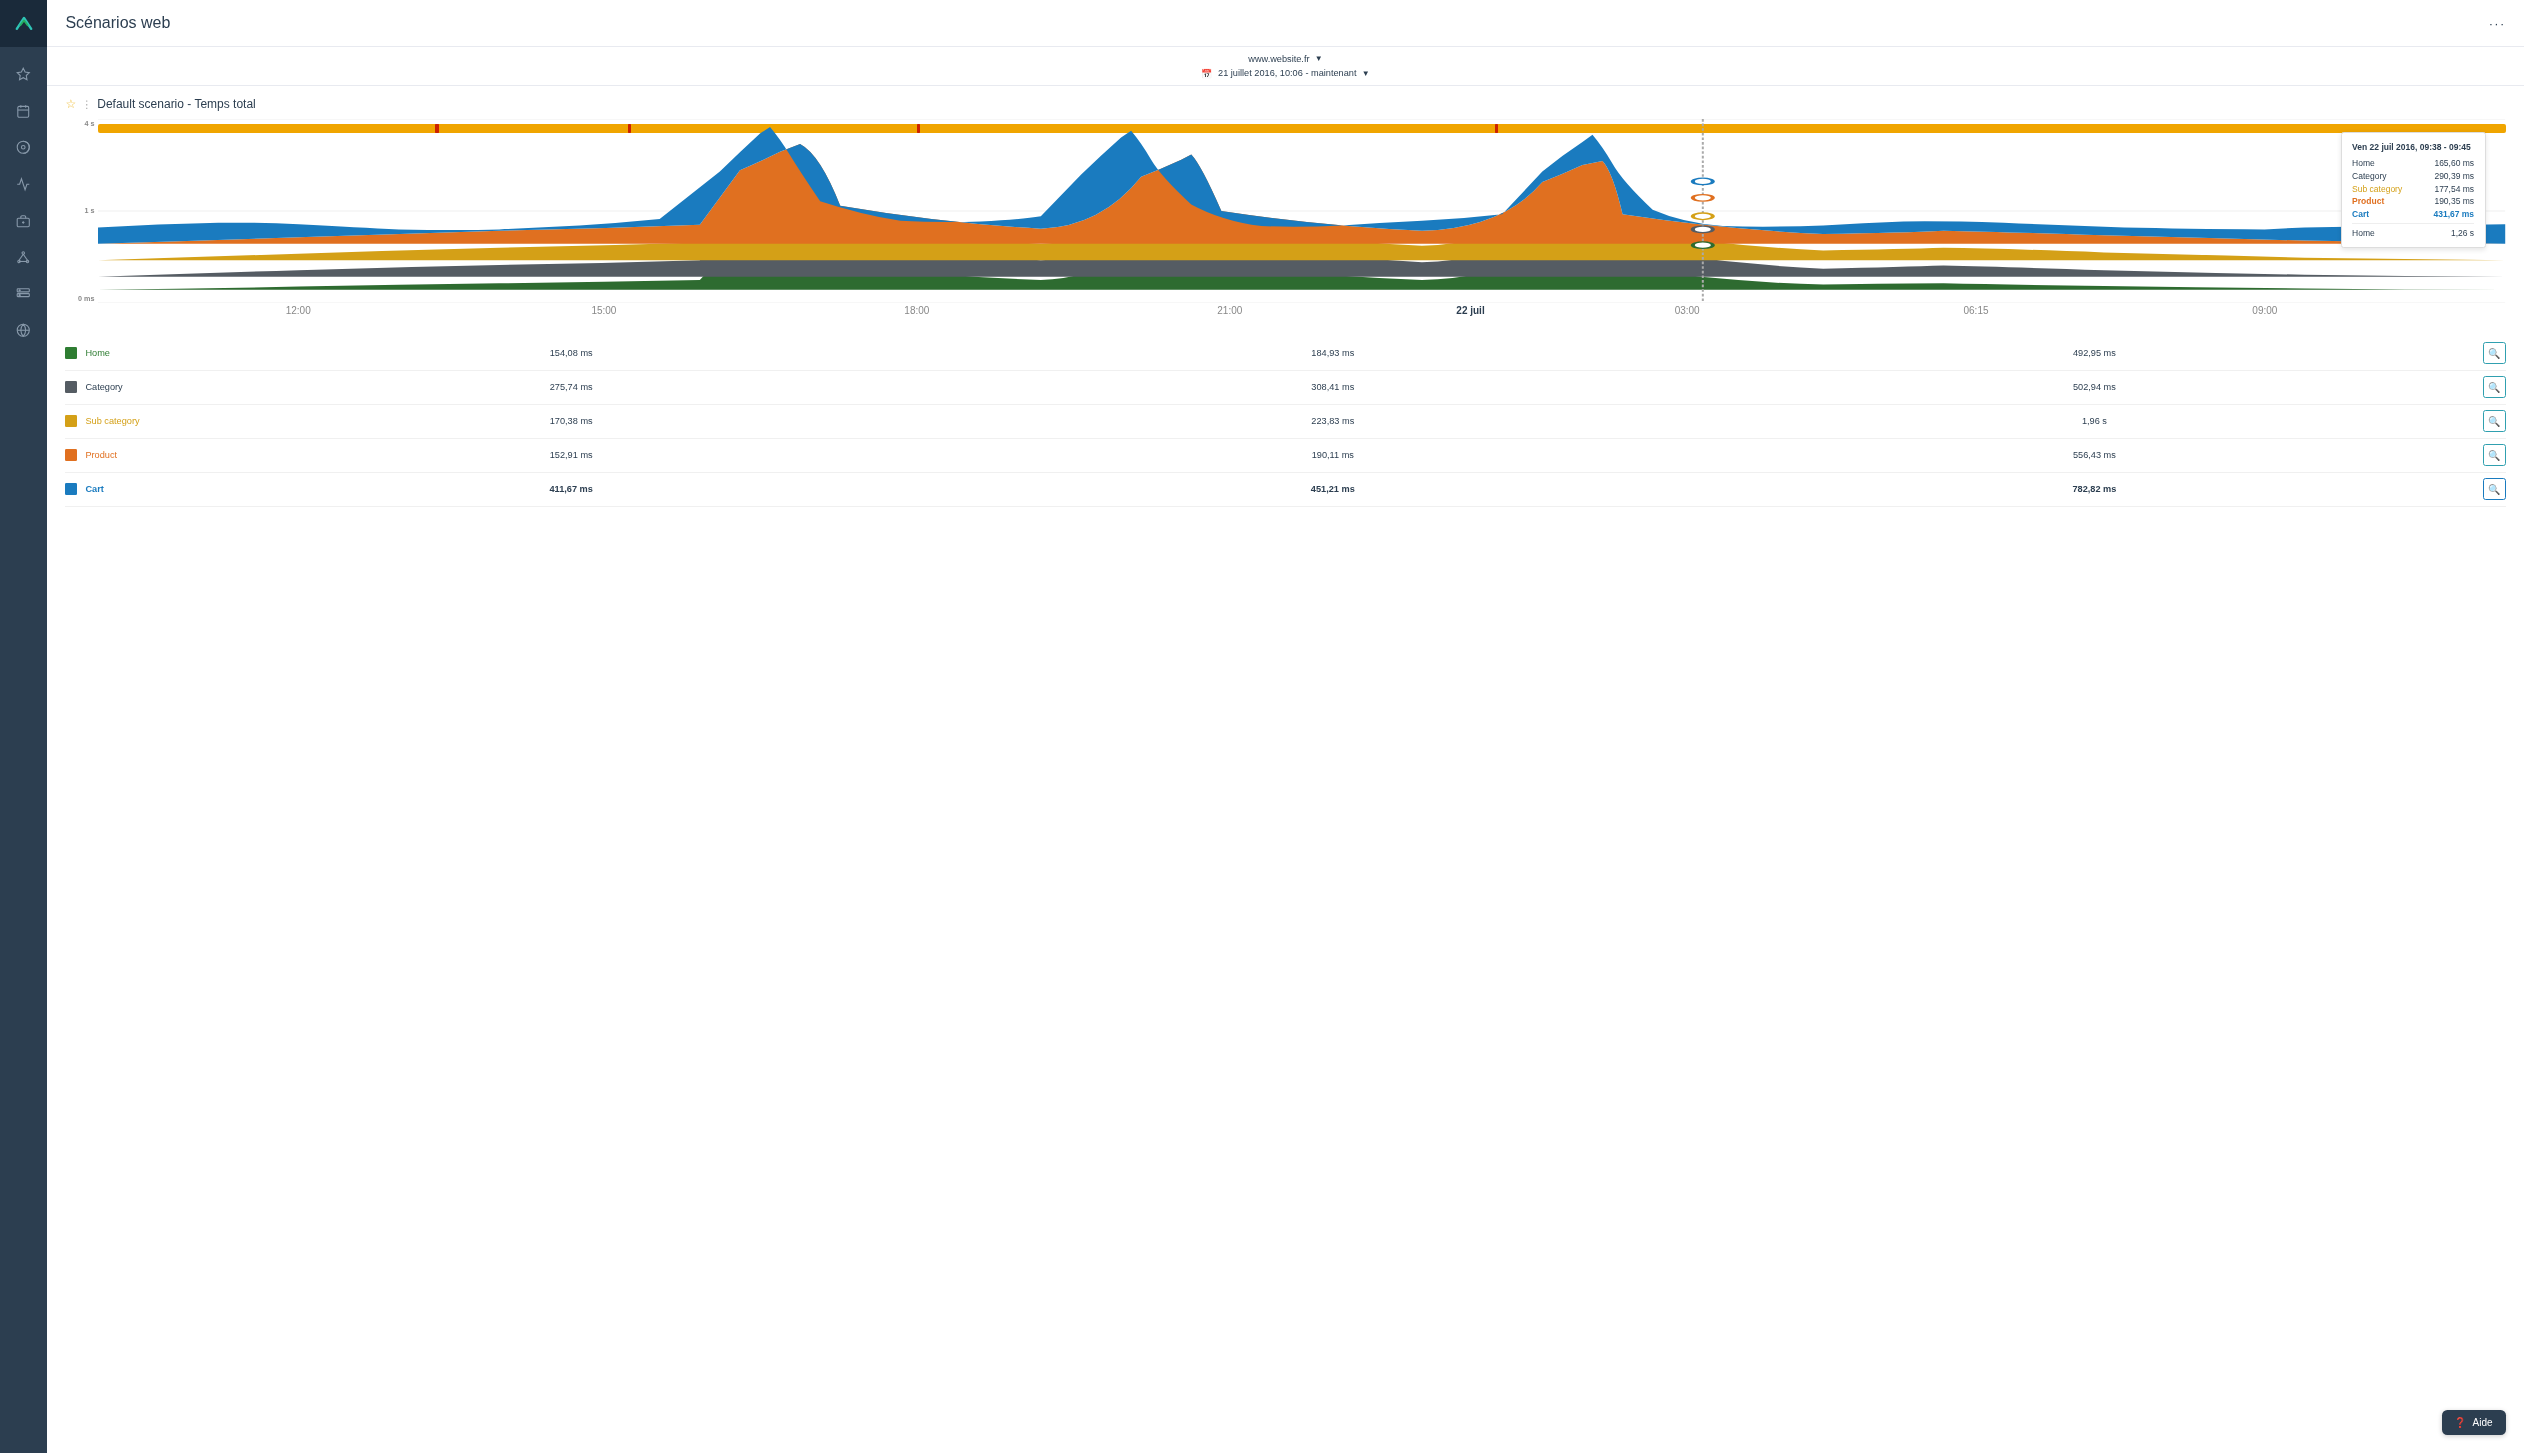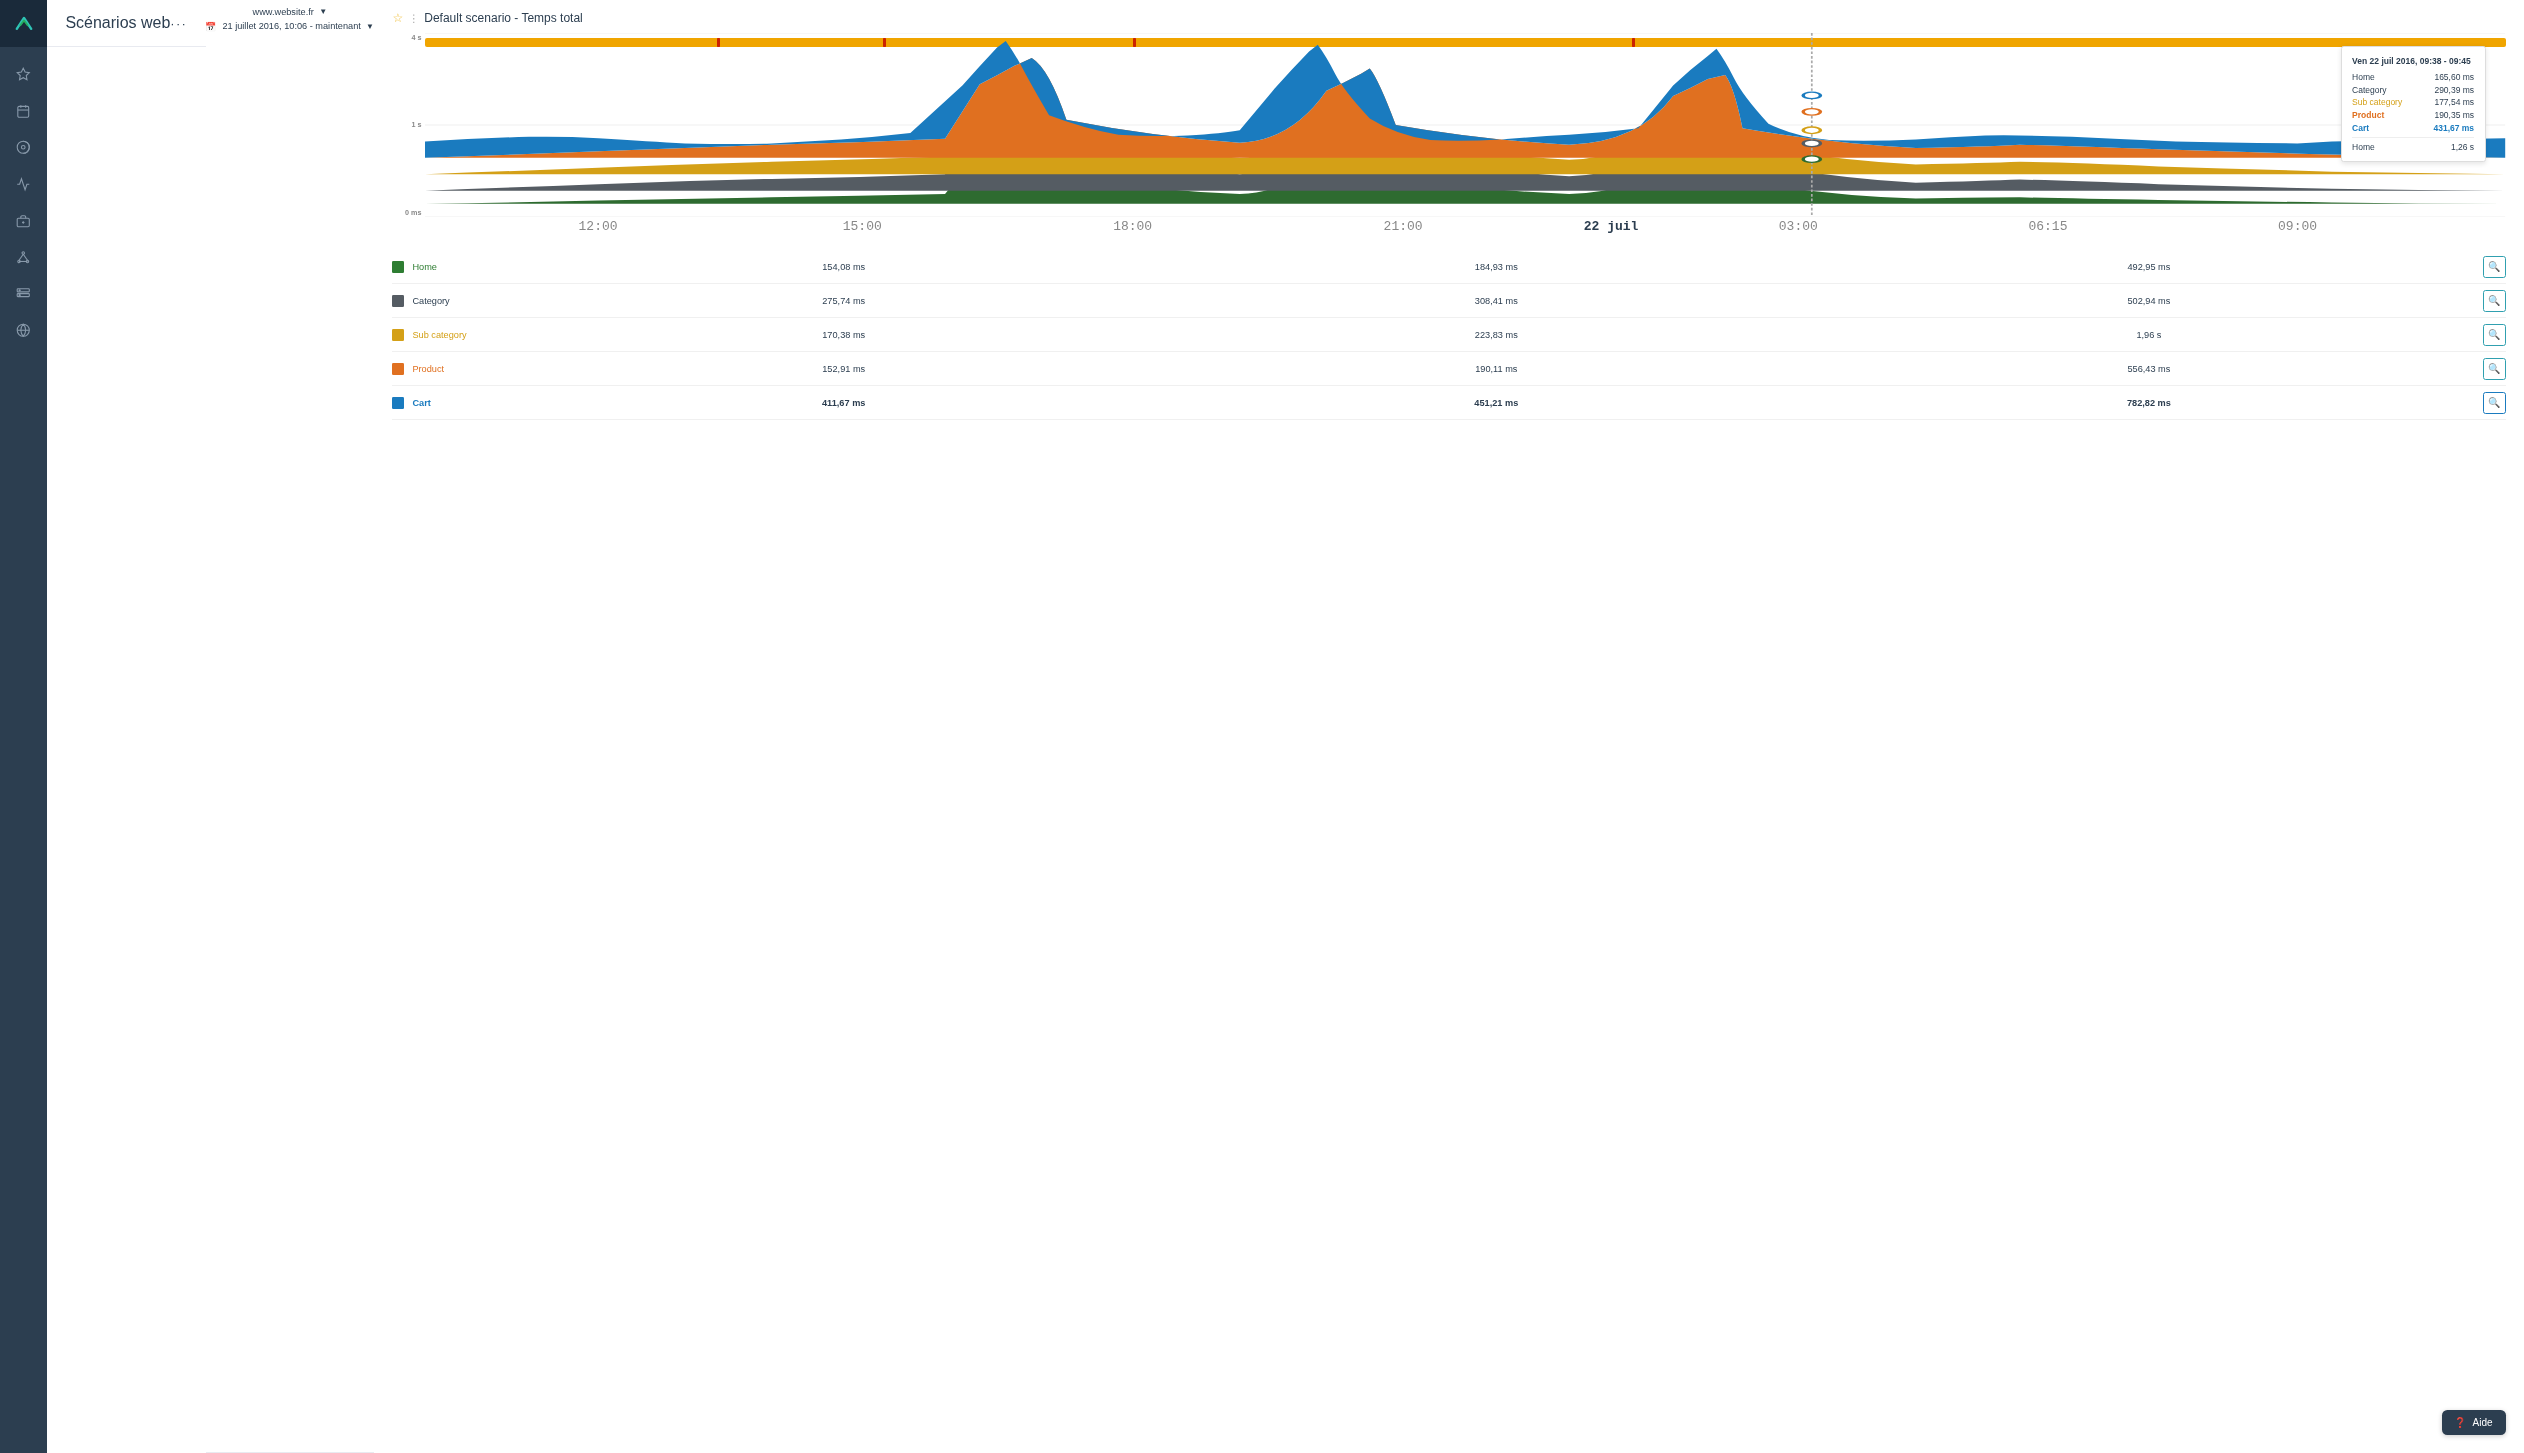--- a/index.html
+++ b/index.html
@@ -42,21 +42,21 @@
       cursor: pointer;
       color: #8899aa;
       transition: background 0.2s;
     }
     .sidebar-item svg { width: 14.5px; height: 14.5px; }
 
     
     .main {
       flex: 1;
       display: flex;
-      flex-direction: row;
+      flex-direction: column;
       overflow: hidden;
       background: #fff;
     }
 
     
     .header {
       height: 47px;
       border-bottom: 0.7px solid #e8eaf0;
       display: flex;
       align-items: center;
@@ -165,25 +165,24 @@
       position: absolute;
       left: 33px;
       right: 0;
       bottom: 0;
       height: 26px;
       display: flex;
       align-items: flex-start;
       padding-top: 2.6px;
     }
     .x-tick {
-      font-size: 13px;
+      font-size: 10px;
       color: #888;
       position: absolute;
       transform: translateX(-50%);
-      font-family: Liberation Mono, monospace;
     }
 
     
     .threshold-bar {
       position: absolute;
       top: 5.3px;
       left: 33px;
       right: 0;
       height: 9.2px;
       background: #f0a500;

